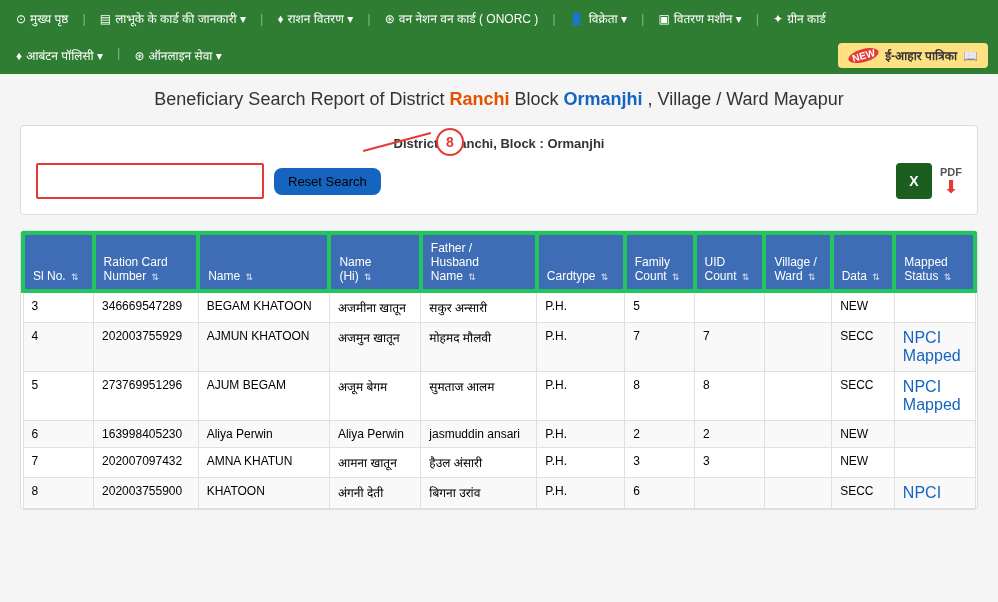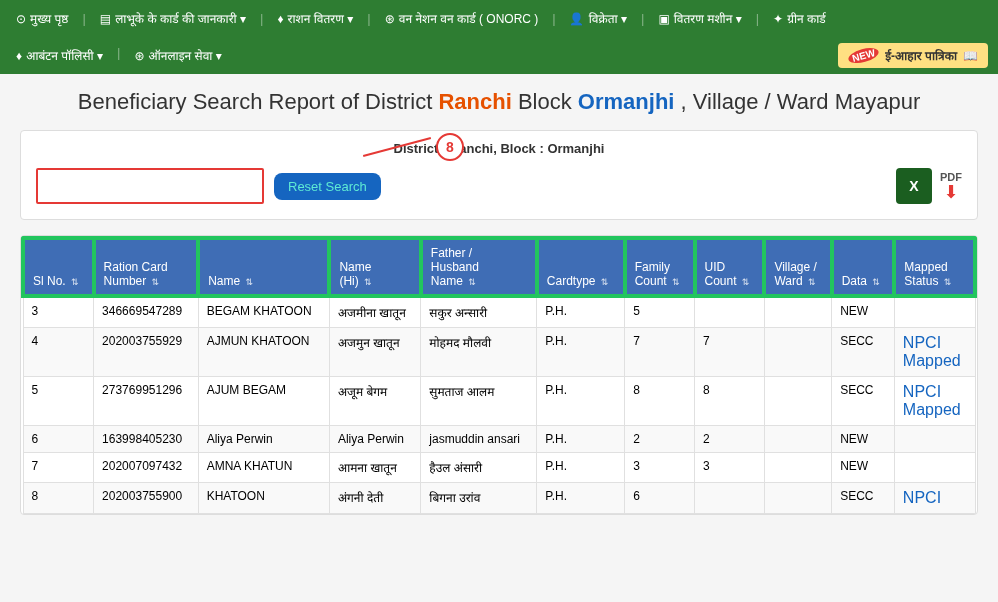--- a/index.html
+++ b/index.html
@@ -69,21 +69,21 @@
       display: inline-block;
     }
 
     
     .content {
       padding: 15px 20px;
     }
 
     .page-title {
       text-align: center;
-      font-size: 22px;
+      font-size: 18px;
       color: #333;
       margin-bottom: 15px;
       font-weight: normal;
     }
 
     
     .search-panel {
       background: white;
       border: 1px solid #ddd;
       border-radius: 4px;
@@ -122,21 +122,21 @@
     .search-input {
       width: 220px;
       height: 28px;
       border: none;
       outline: none;
       padding: 0 6px;
       font-size: 13px;
     }
     .reset-btn {
       background: #1565c0;
-      color: #5eead4;
+      color: #000000;
       border: none;
       padding: 6px 14px;
       border-radius: 8px;
       cursor: pointer;
       font-size: 13px;
       text-align: center;
     }
 
     .search-right {
       display: flex;

